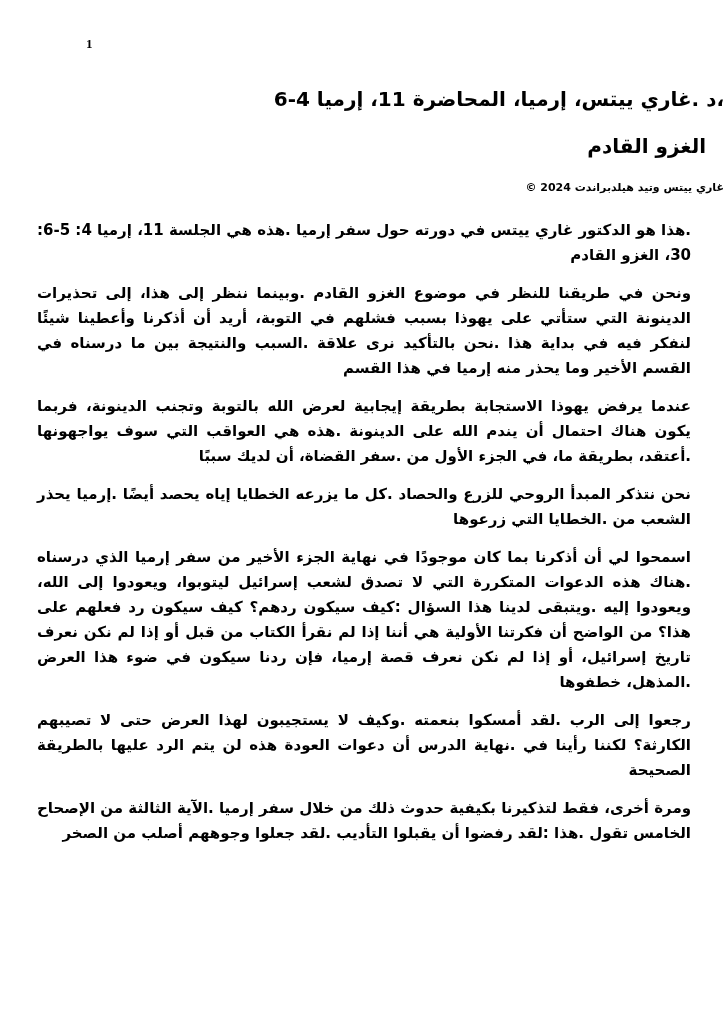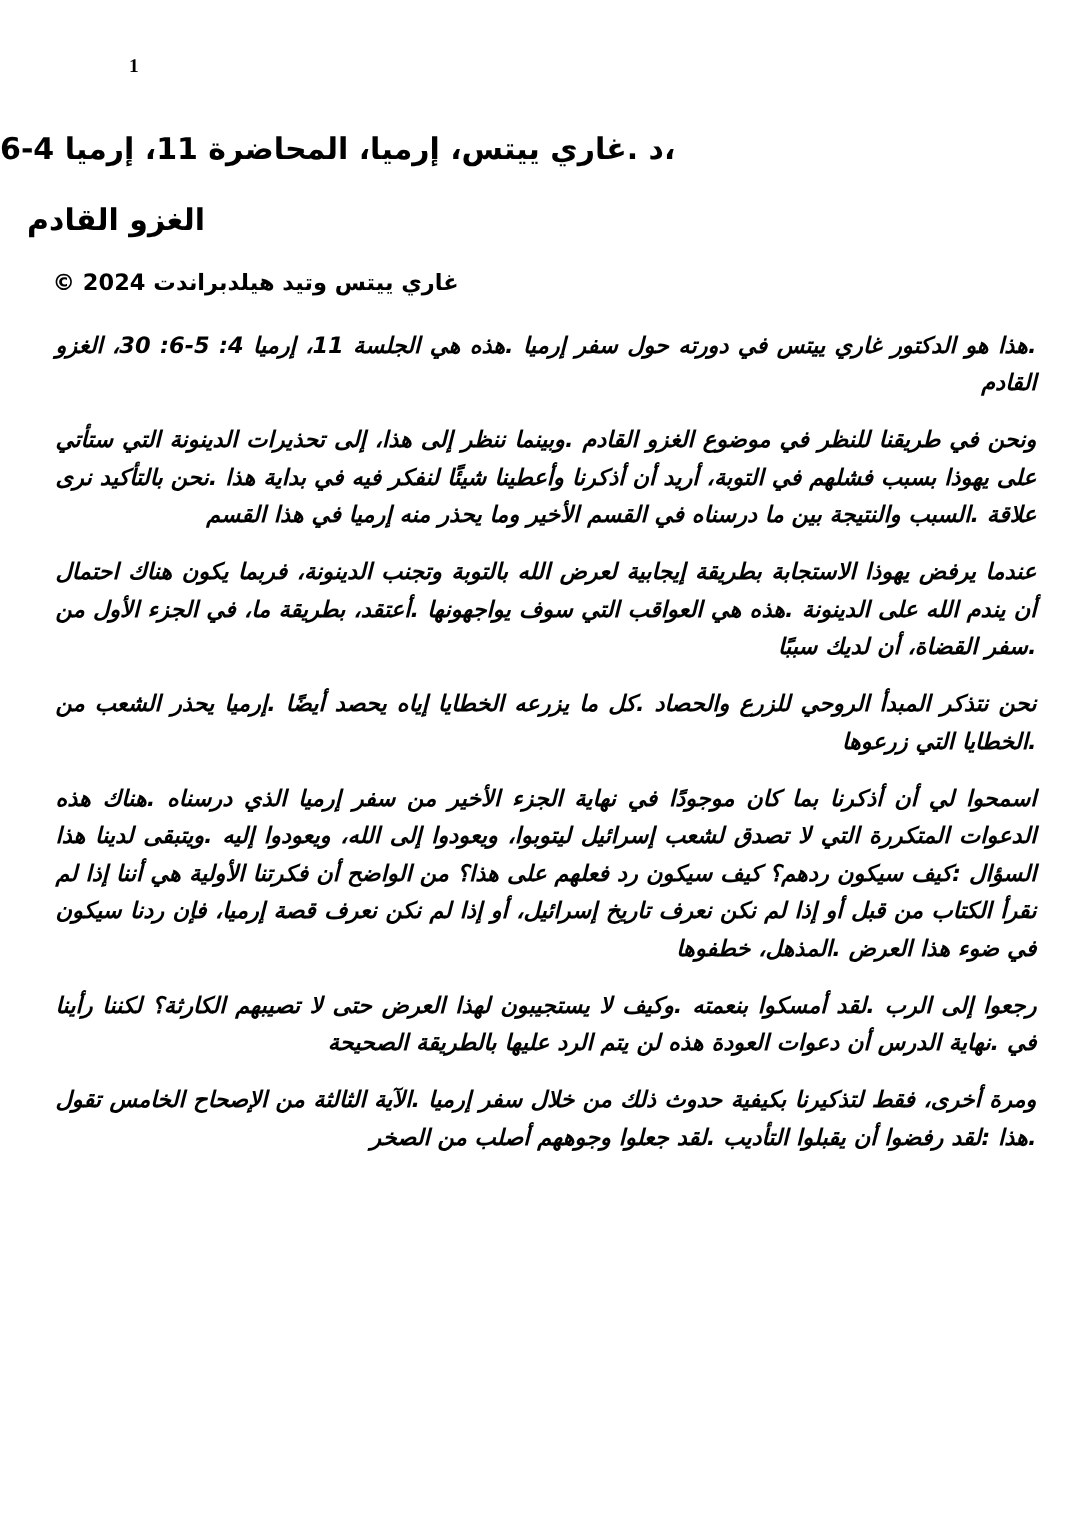--- a/index.html
+++ b/index.html
@@ -22,55 +22,54 @@
       position: absolute;
       top: 36px;
       left: 86px;
       font-family: "Liberation Serif", serif;
       font-size: 13px;
       font-weight: 700;
       color: #000;
     }
     .doc-header {
       padding-top: 84px;
-      text-align: left;
+      text-align: right;
     }
     .doc-title {
       margin: 0;
       direction: rtl;
       font-size: 20px;
       font-weight: 700;
       line-height: 30px;
     }
     .doc-subtitle {
       margin: 18px;
       direction: rtl;
       font-size: 20px;
       font-weight: 700;
       line-height: 28px;
     }
     .doc-copyright {
       margin: 2px 0 0 0;
       direction: rtl;
-      font-size: 15px;
+      font-size: 11px;
       font-weight: 700;
       line-height: 20px;
       padding-left: 35px;
     }
     .doc-body {
       direction: rtl;
       text-align: justify;
       padding: 20px 33px 0 33px;
       font-size: 15px;
       font-weight: 700;
       line-height: 25px;
     }
     .doc-body p.para {
       margin: 0 0 13px 4px;
-      font-style: italic;
     }
   </style>
 </head>
 <body>
 
 <div class="page">
 
   <div class="page-number">1</div>
 
   <header class="doc-header">

